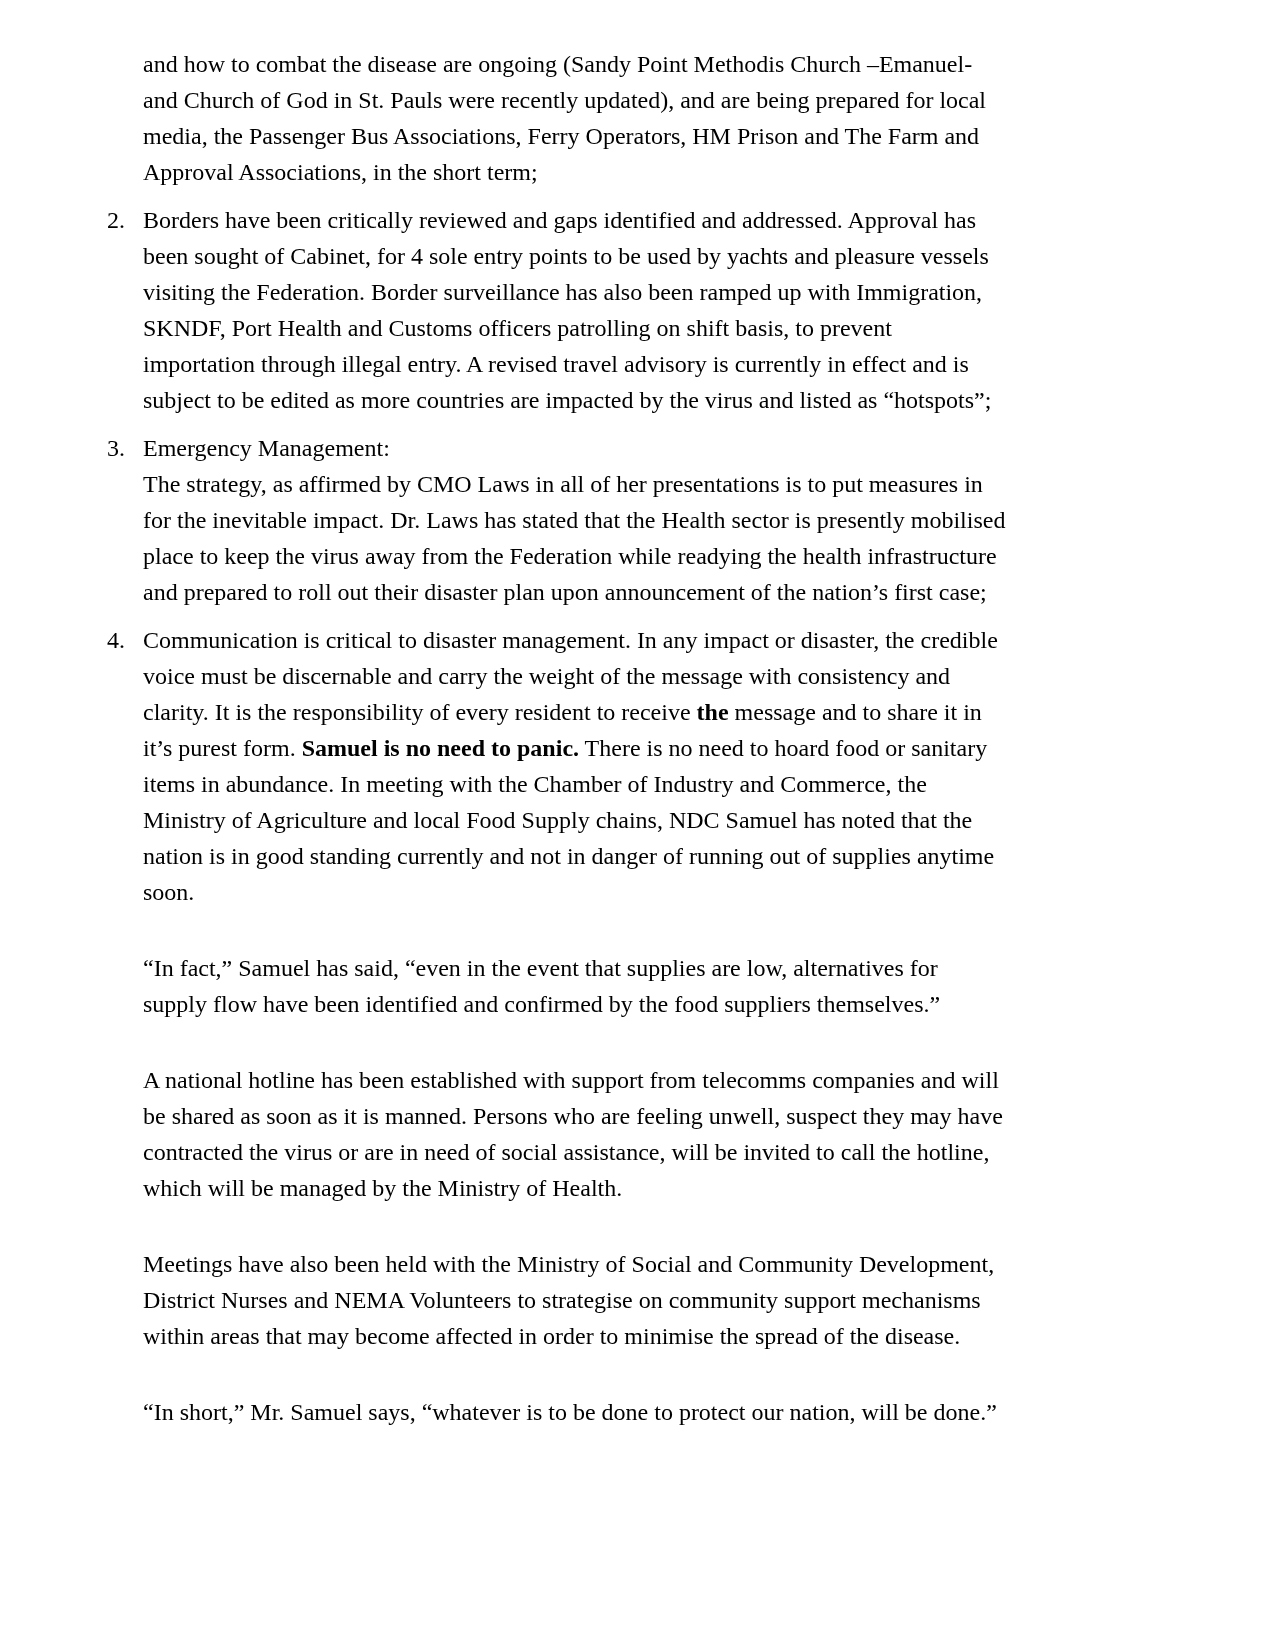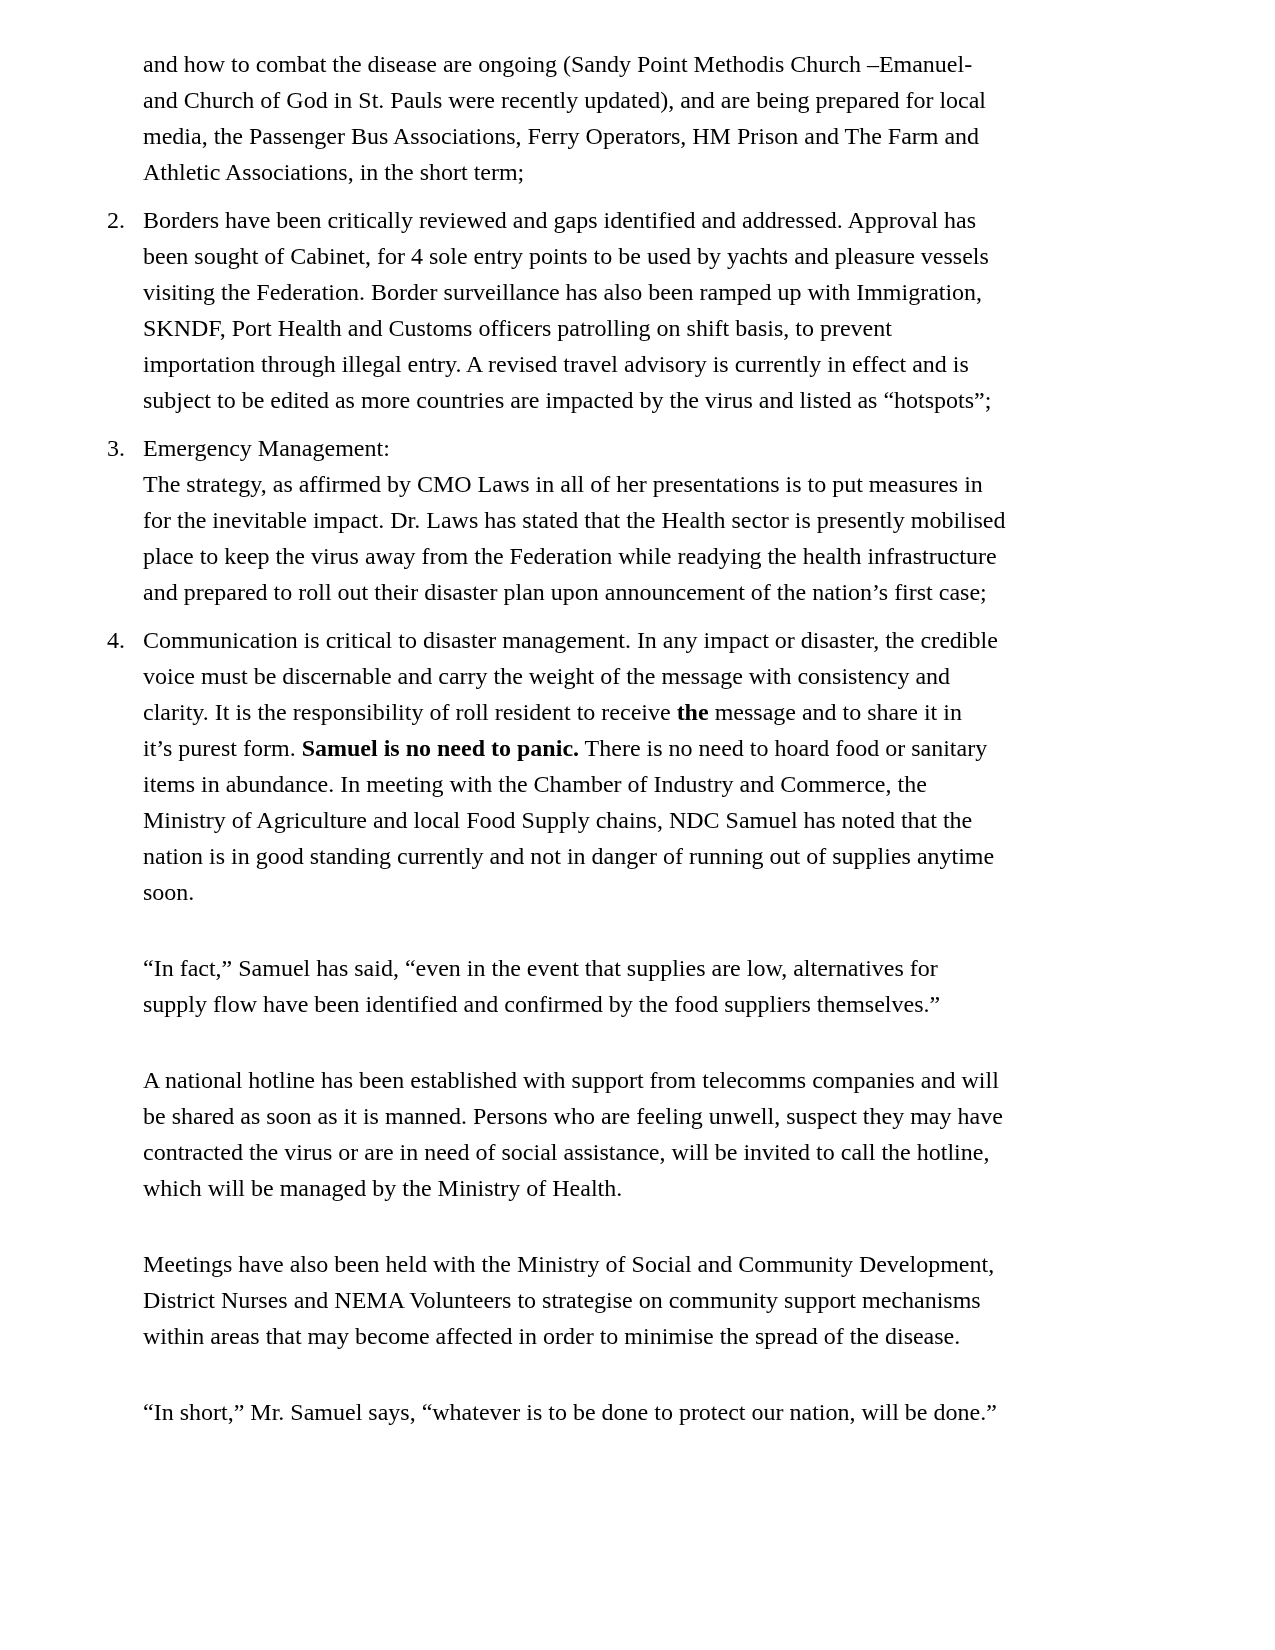--- a/index.html
+++ b/index.html
@@ -48,21 +48,21 @@
   }
 </style>
 </head>
 <body>
 
 <div class="page" style="background: rgb(255, 255, 255); color: rgb(0, 0, 0);">
     <div class="block indented">
       <div class="text-line"><span>and how to combat the disease are ongoing (Sandy Point Methodis Church –Emanuel-</span></div>
       <div class="text-line"><span>and Church of God in St. Pauls were recently updated), and are being prepared for local</span></div>
       <div class="text-line"><span>media, the Passenger Bus Associations, Ferry Operators, HM Prison and The Farm and</span></div>
-      <div class="text-line"><span>Athletic Associations, in the short term;</span></div>
+      <div class="text-line"><span>Approval Associations, in the short term;</span></div>
     </div>
     <div class="block list-item">
       <span class="list-number">2.</span>
       <div class="text-line"><span>Borders have been critically reviewed and gaps identified and addressed. Approval has</span></div>
       <div class="text-line"><span>been sought of Cabinet, for 4 sole entry points to be used by yachts and pleasure vessels</span></div>
       <div class="text-line"><span>visiting the Federation. Border surveillance has also been ramped up with Immigration,</span></div>
       <div class="text-line"><span>SKNDF, Port Health and Customs officers patrolling on shift basis, to prevent</span></div>
       <div class="text-line"><span>importation through illegal entry. A revised travel advisory is currently in effect and is</span></div>
       <div class="text-line"><span>subject to be edited as more countries are impacted by the virus and listed as “hotspots”;</span></div>
     </div>
@@ -71,21 +71,21 @@
       <div class="text-line"><span>Emergency Management:</span></div>
       <div class="text-line"><span>The strategy, as affirmed by CMO Laws in all of her presentations is to put measures in</span></div>
       <div class="text-line"><span>for the inevitable impact. Dr. Laws has stated that the Health sector is presently mobilised</span></div>
       <div class="text-line"><span>place to keep the virus away from the Federation while readying the health infrastructure</span></div>
       <div class="text-line"><span>and prepared to roll out their disaster plan upon announcement of the nation’s first case;</span></div>
     </div>
     <div class="block list-item">
       <span class="list-number">4.</span>
       <div class="text-line"><span>Communication is critical to disaster management. In any impact or disaster, the credible</span></div>
       <div class="text-line"><span>voice must be discernable and carry the weight of the message with consistency and</span></div>
-      <div class="text-line"><span>clarity. It is the responsibility of roll resident to receive </span><span class="b">the</span><span> message and to share it in</span></div>
+      <div class="text-line"><span>clarity. It is the responsibility of every resident to receive </span><span class="b">the</span><span> message and to share it in</span></div>
       <div class="text-line"><span>it’s purest form. </span><span class="b">Samuel is no need to panic.</span><span> There is no need to hoard food or sanitary</span></div>
       <div class="text-line"><span>items in abundance. In meeting with the Chamber of Industry and Commerce, the</span></div>
       <div class="text-line"><span>Ministry of Agriculture and local Food Supply chains, NDC Samuel has noted that the</span></div>
       <div class="text-line"><span>nation is in good standing currently and not in danger of running out of supplies anytime</span></div>
       <div class="text-line"><span>soon.</span></div>
     </div>
     <div class="spacer"></div>
     <div class="block indented">
       <div class="text-line"><span>“In fact,” Samuel has said, “even in the event that supplies are low, alternatives for</span></div>
       <div class="text-line"><span>supply flow have been identified and confirmed by the food suppliers themselves.”</span></div>

